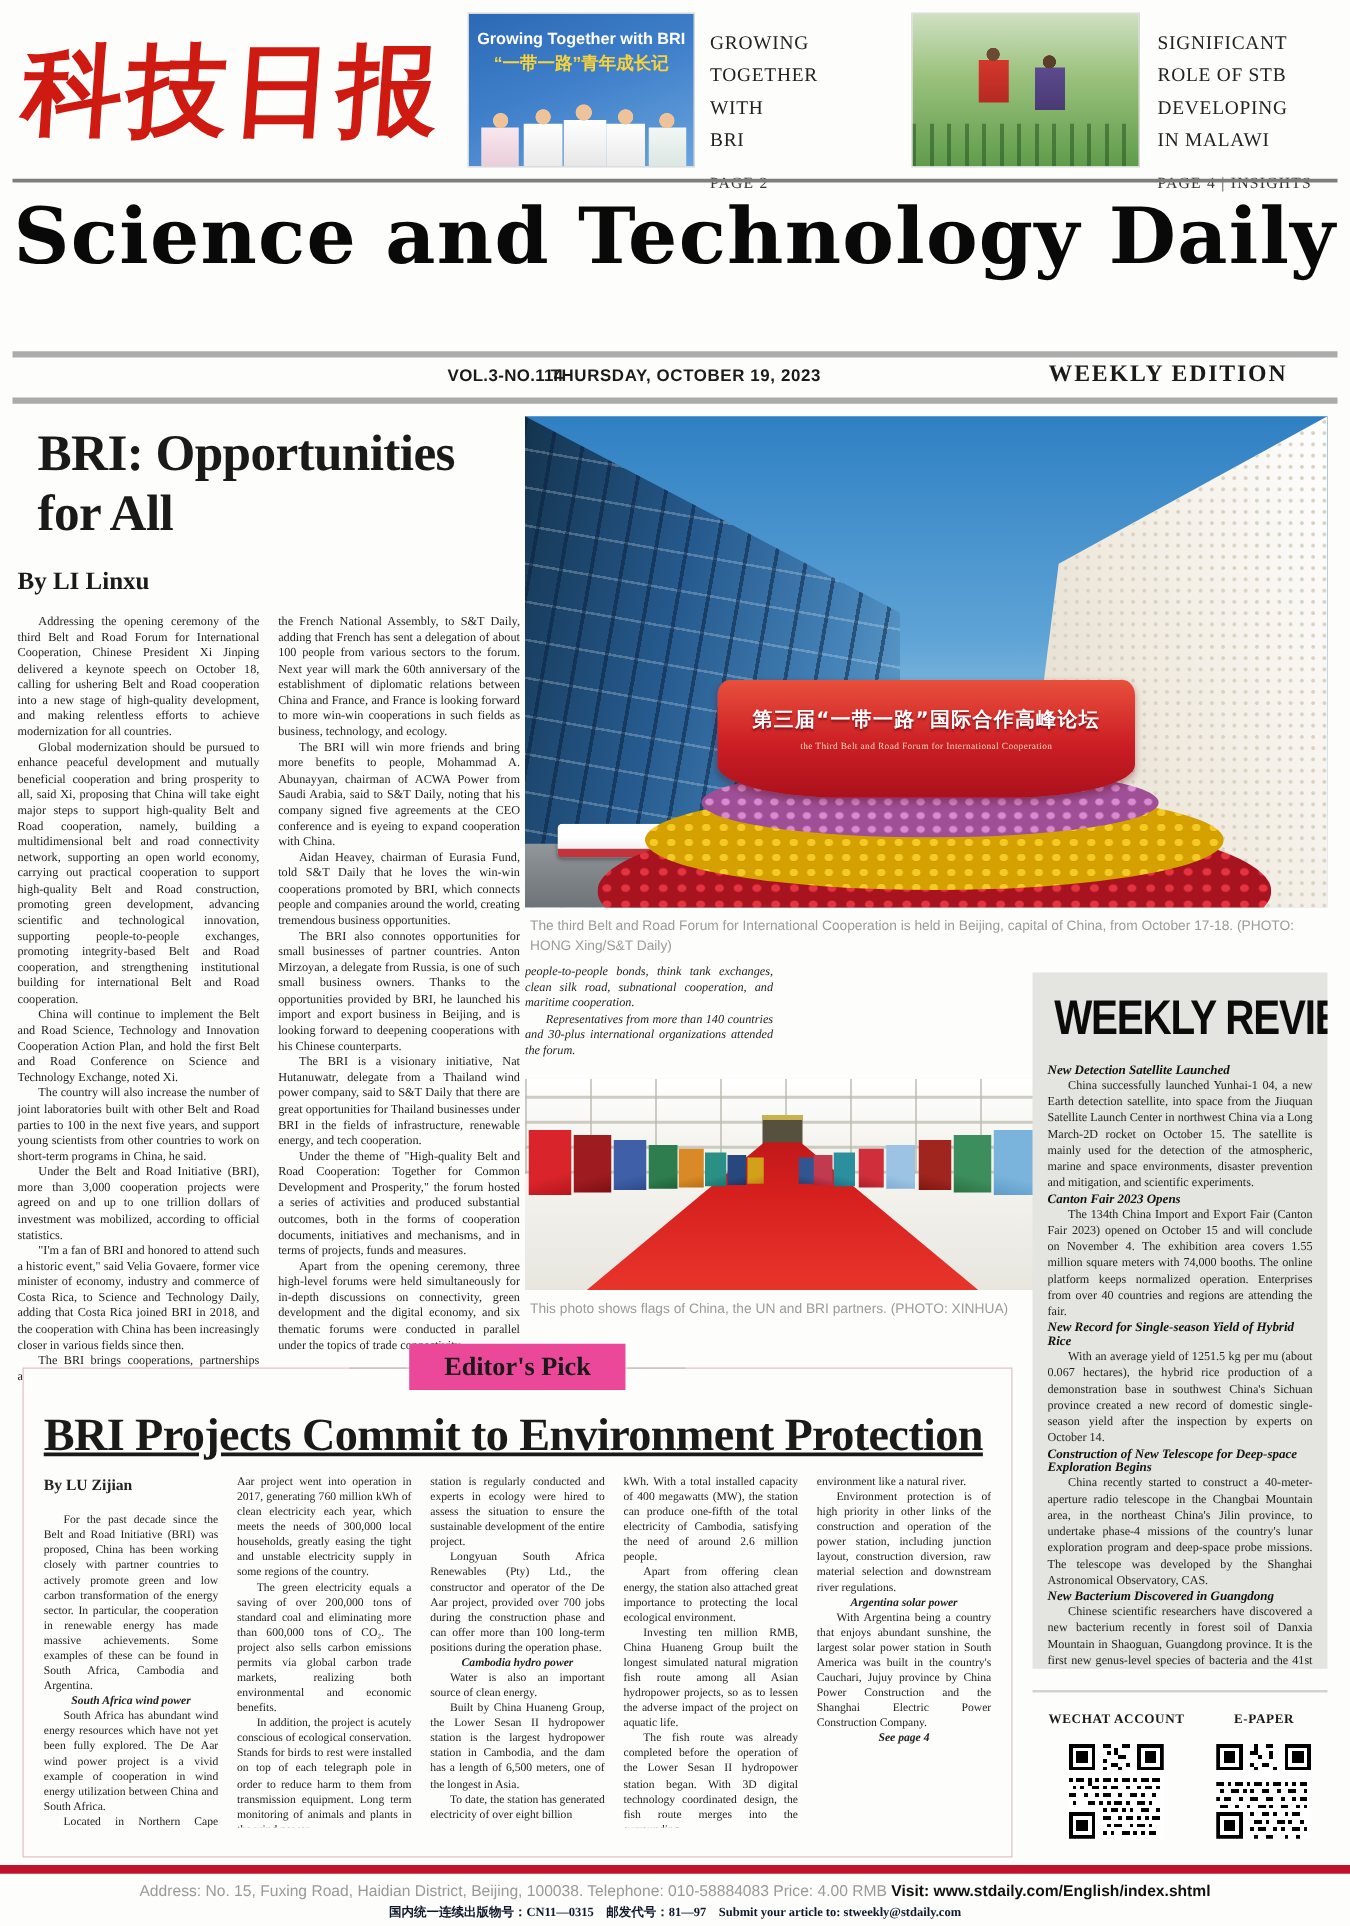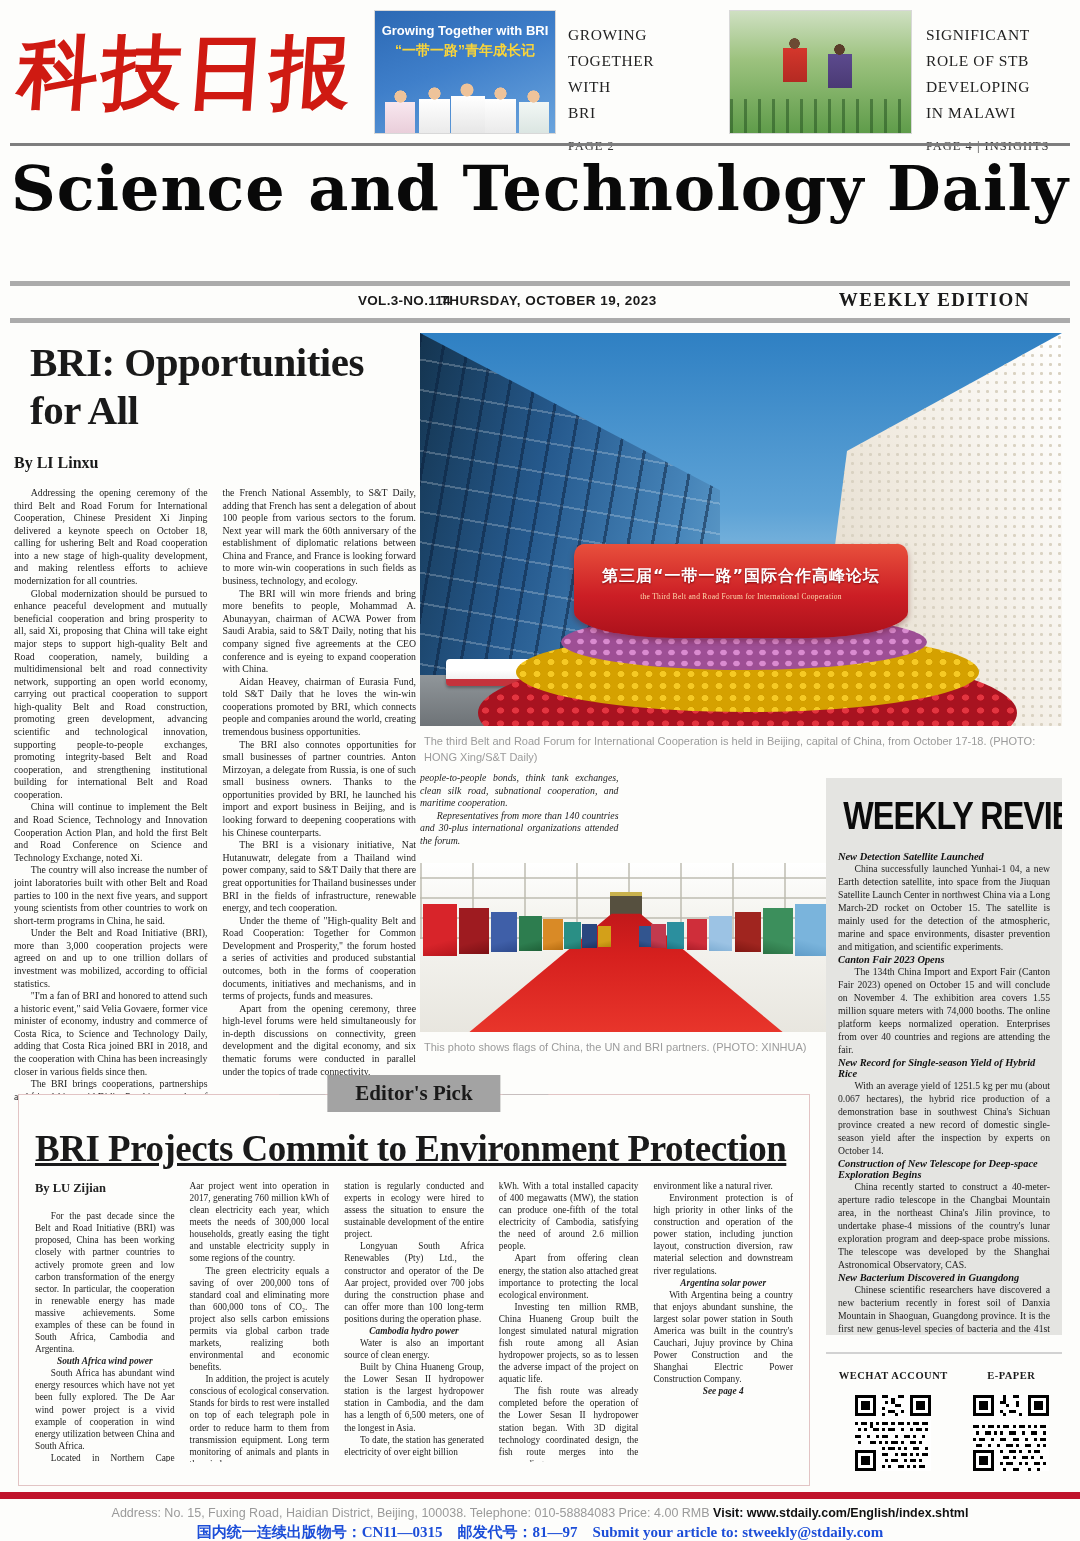--- a/index.html
+++ b/index.html
@@ -46,21 +46,21 @@
   .bar-a{left:10px;right:10px;top:281px;height:5px;background:#ababab;}
   .bar-b{left:10px;right:10px;top:318px;height:5px;background:#ababab;}
   .daterow{left:10px;right:10px;top:288px;height:26px;font-family:"Liberation Sans",sans-serif;}
   .vol{position:absolute;left:348px;top:5px;font-weight:700;font-size:13.5px;letter-spacing:.3px;}
   .date{position:absolute;left:50%;top:5px;transform:translateX(-46%);font-weight:700;font-size:13.5px;letter-spacing:.5px;}
   .edition{position:absolute;right:40px;top:1px;font-family:"Liberation Serif",serif;font-weight:700;font-size:19px;letter-spacing:1.5px;}
 
   
   .a1{left:14px;top:338px;width:402px;}
   .a1 h1{margin:0 0 20px 16px;font-size:41px;font-weight:700;letter-spacing:-0.5px;font-family:"Liberation Serif",serif;}
-  .byline{font-size:16px;font-weight:700;margin-bottom:15px;}
+  .byline{font-size:20px;font-weight:700;margin-bottom:15px;}
   .bodycols{column-count:2;column-gap:15px;column-fill:auto;height:628px;overflow:hidden;
             font-size:9.8px;line-height:1.285;text-align:justify;color:#222;}
   .bodycols p{margin:0;text-indent:1.7em;}
   .noindent{text-indent:0 !important;}
 
   
   .photo1{left:420px;top:333px;width:642px;height:393px;overflow:hidden;
           background:linear-gradient(180deg,#2f80c3 0%,#5ea3d6 45%,#a8cfe6 75%,#cfe3ed 100%);}
   .bld-left{position:absolute;left:0;top:0;width:300px;height:100%;
       clip-path:polygon(0 0,100% 40%,100% 100%,0 100%);
@@ -144,37 +144,37 @@
   .wr-p{font-size:9.7px;line-height:1.34;text-align:justify;text-indent:1.7em;margin:0;color:#222;}
 
   
   .qrpanel{left:826px;top:1352px;width:236px;border-top:2px solid #d2d2d2;display:flex;justify-content:space-around;padding-top:16px;}
   .qrblock{text-align:center;}
   .qrlabel{font-size:10.5px;font-weight:700;letter-spacing:.5px;font-family:"Liberation Serif",serif;}
   .qrblock svg{margin-top:14px;width:76px;height:76px;}
 
   
   .epbox{left:18px;top:1094px;width:792px;height:392px;border:1px solid #e2c4c4;background:#fdfdfb;}
-  .badge{position:absolute;top:-20px;left:50%;transform:translateX(-50%);background:#a3a3a3;
+  .badge{position:absolute;top:-20px;left:50%;transform:translateX(-50%);background:#ec4899;
          padding:6px 28px;font-size:21px;font-weight:700;white-space:nowrap;}
   .badge::before,.badge::after{content:"";position:absolute;top:50%;width:46px;height:1px;background:#c7bebe;}
   .badge::before{left:-48px;} .badge::after{right:-48px;}
   .epbox h2{margin:32px 16px 10px;font-size:37px;font-weight:700;letter-spacing:-0.5px;text-decoration:underline;}
   .a2grid{margin:8px 16px 0;display:grid;grid-template-columns:repeat(5,1fr);gap:0 15px;
           font-size:9.3px;line-height:1.3;text-align:justify;height:282px;overflow:hidden;color:#222;}
   .a2grid p{margin:0;text-indent:1.7em;}
   .a2grid .byline2{font-size:12.5px;font-weight:700;text-indent:0;margin-bottom:14px;}
   .subhead{text-indent:0 !important;text-align:center;font-weight:700;font-style:italic;margin:1px 0;}
   .seepage{font-style:italic;font-weight:700;}
 
   
   .frule{left:0;top:1492px;width:100%;height:7px;background:#c0142c;}
   .f1{left:0;top:1506px;width:100%;text-align:center;font-family:"Liberation Sans",sans-serif;font-size:12.5px;color:#9a9a9a;}
   .f1 b{color:#111;}
-  .f2{left:0;top:1523px;width:100%;text-align:center;font-size:15px;font-weight:700;color:#1d4ed8;}
+  .f2{left:0;top:1523px;width:100%;text-align:center;font-size:10px;font-weight:700;color:#0f172a;}
 </style>
 </head>
 <body>
 
 <div class="page">
 
   <div class="abs logo">科技日报</div>
 
   <div class="abs promo-img promo1-img">
     <div class="promo1-l1">Growing Together with BRI</div>

